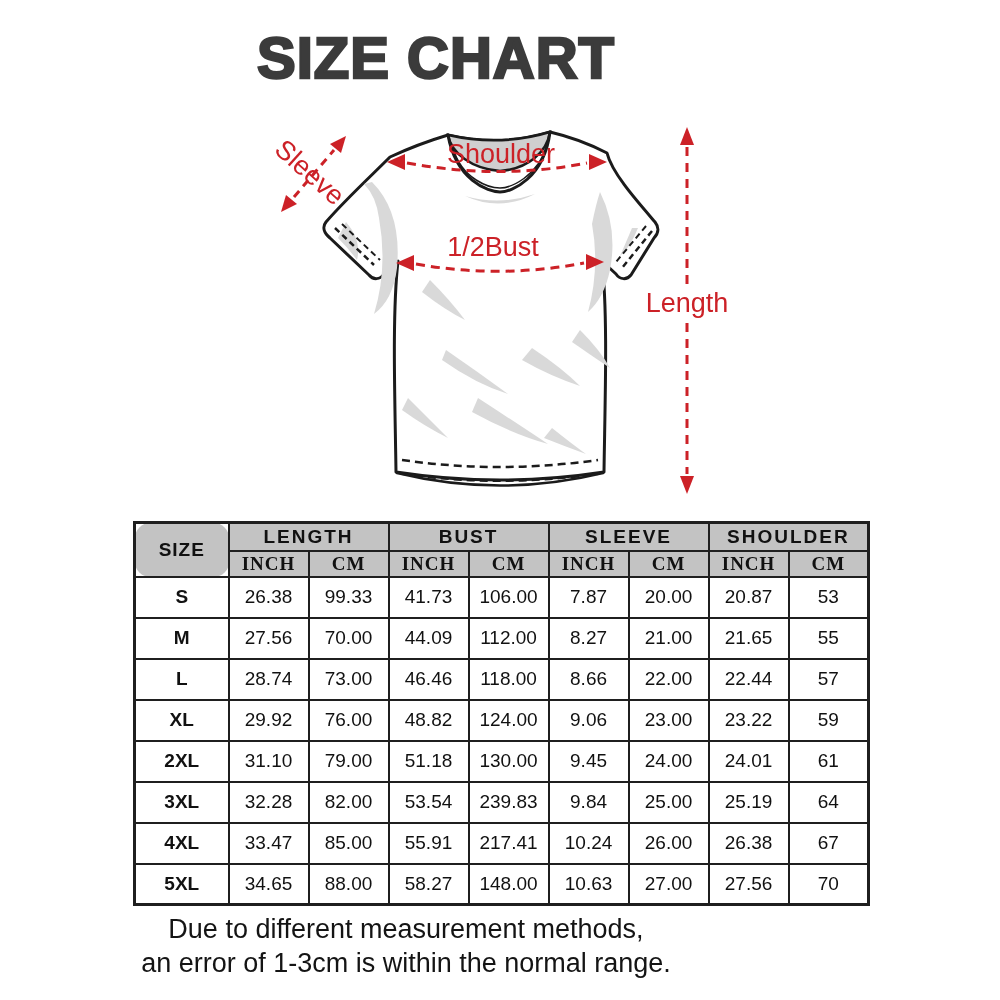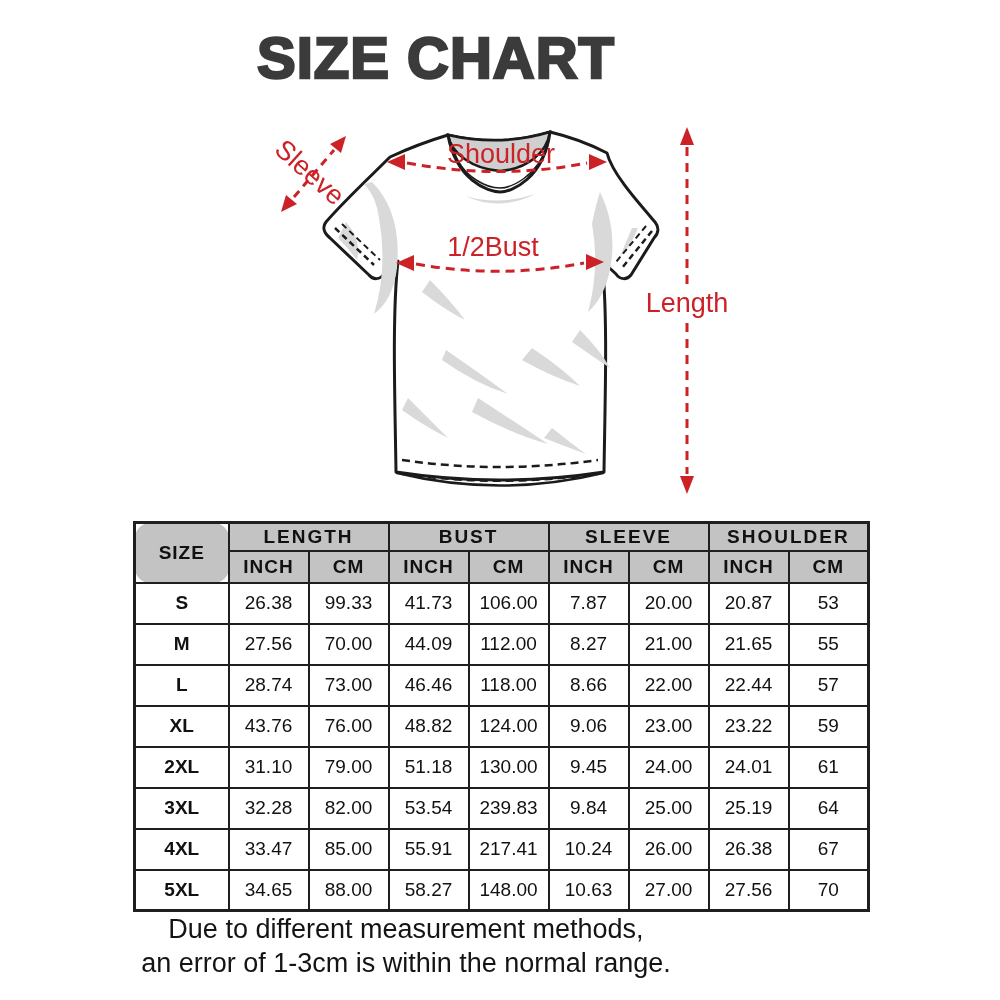--- a/index.html
+++ b/index.html
@@ -32,21 +32,21 @@
   table.size-table th, table.size-table td{
     border:2px solid var(--line);
     text-align:center;vertical-align:middle;
     color:#111;
   }
   table.size-table thead th{
     background:var(--header-bg);
     font-size:19px;font-weight:bold;
   }
   th.group-th{letter-spacing:2px;height:28px;}
-  th.unit-th{letter-spacing:1px;height:32px;font-size:18px;}
+  th.unit-th{letter-spacing:1px;height:26px;font-size:18px;font-family:Liberation Serif, serif;}
   th.size-head{font-size:19px;letter-spacing:1px;border-radius:15px;}
   tbody tr{height:41px;}
   tbody th{font-size:19px;font-weight:bold;background:#fff;}
   tbody td{font-size:19px;font-weight:normal;background:#fff;}
   col.c-size{width:94px;}
   col.c-val{width:80px;}
 
   .footer{
     position:absolute;left:0;top:912px;width:812px;
     text-align:center;font-size:27px;line-height:34px;color:#141414;
@@ -190,21 +190,21 @@
             <td>73.00</td>
             <td>46.46</td>
             <td>118.00</td>
             <td>8.66</td>
             <td>22.00</td>
             <td>22.44</td>
             <td>57</td>
           </tr>
           <tr>
             <th>XL</th>
-            <td>43.76</td>
+            <td>29.92</td>
             <td>76.00</td>
             <td>48.82</td>
             <td>124.00</td>
             <td>9.06</td>
             <td>23.00</td>
             <td>23.22</td>
             <td>59</td>
           </tr>
           <tr>
             <th>2XL</th>

